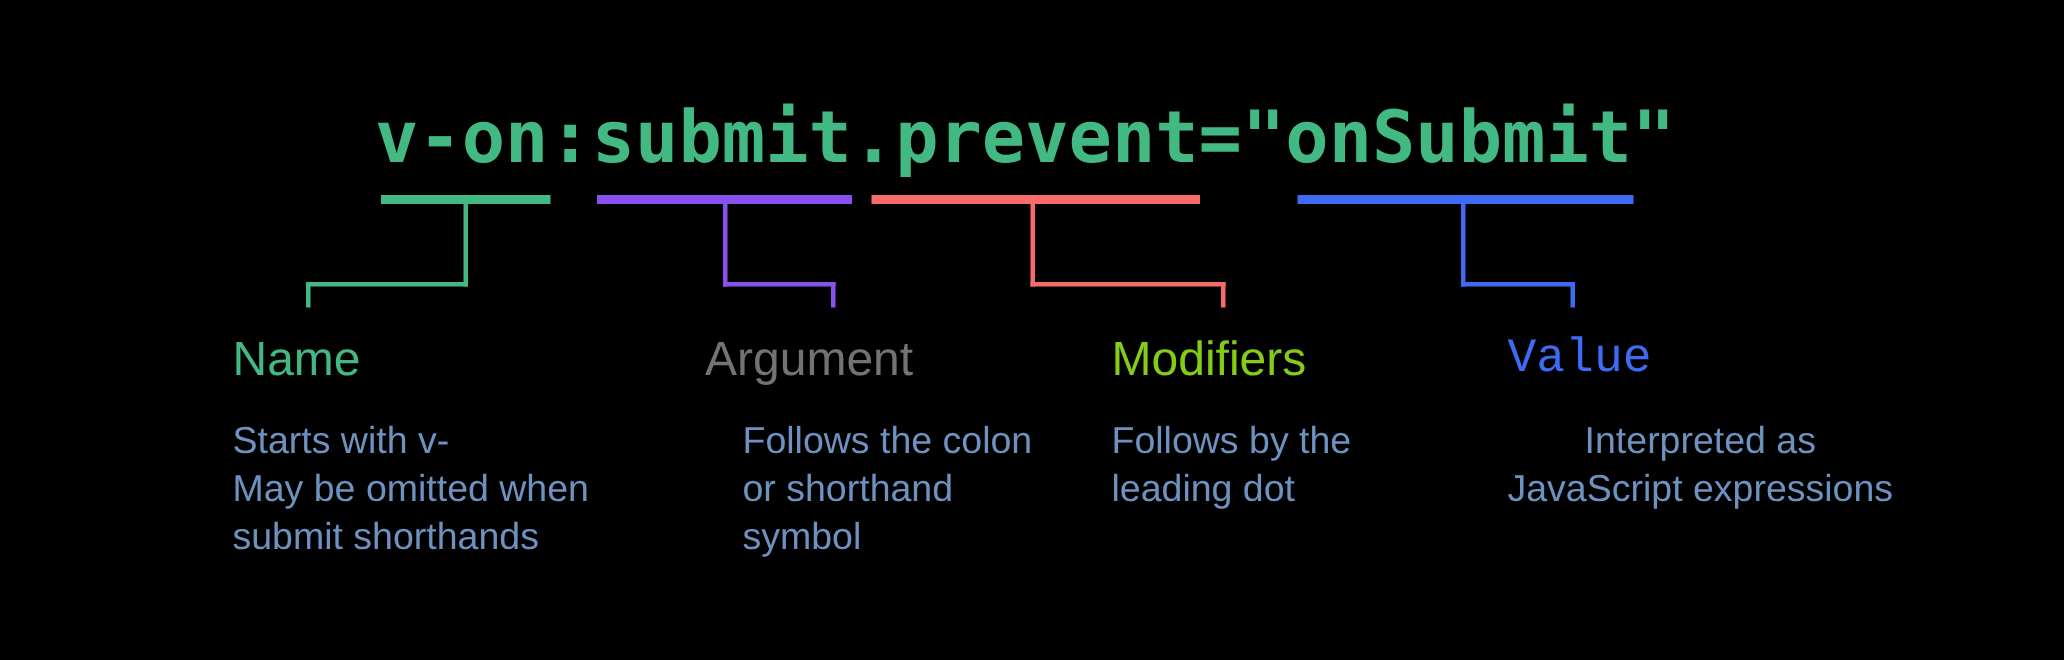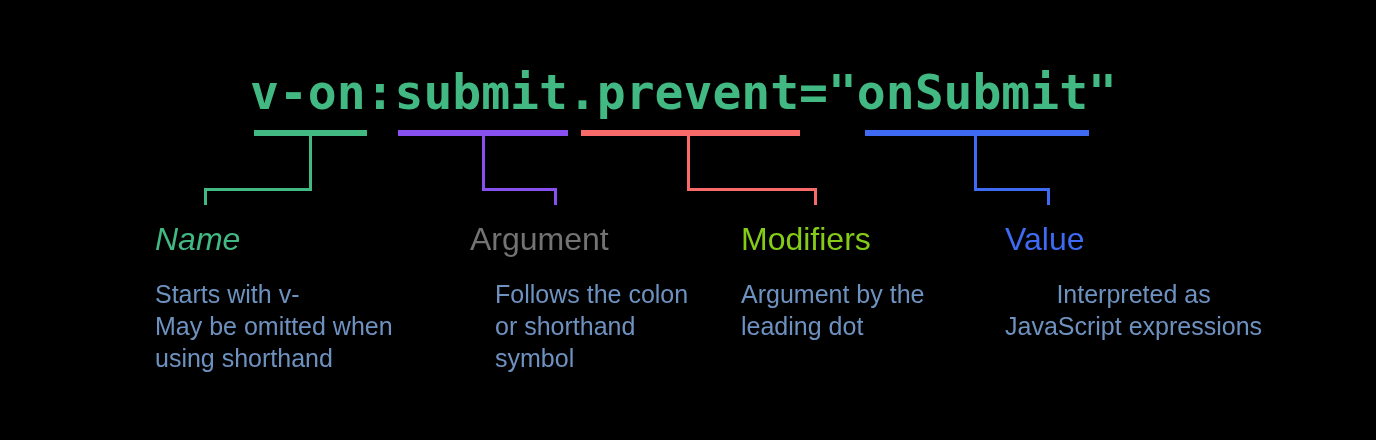--- a/index.html
+++ b/index.html
@@ -65,51 +65,51 @@
 <body>
 
 <div class="stage">
 
   <div class="code">v-on:submit.prevent="onSubmit"</div>
 
   <div class="bar green" style="left:254px;width:113px;"></div>
   <div class="vline green" style="left:309px;"></div>
   <div class="hline green" style="left:204px;width:108px;"></div>
   <div class="stub green" style="left:204px;"></div>
-  <div class="heading t-green" style="left:155px;font-style:italic;">Name</div>
+  <div class="heading t-green" style="left:155px;">Name</div>
   <div class="desc" style="left:155px;">
     <div>Starts with v-</div>
     <div>May be omitted when</div>
-    <div>using shorthand</div>
+    <div>submit shorthands</div>
   </div>
 
   <div class="bar purple" style="left:398px;width:170px;"></div>
   <div class="vline purple" style="left:482px;"></div>
   <div class="hline purple" style="left:482px;width:75px;"></div>
   <div class="stub purple" style="left:554px;"></div>
   <div class="heading t-purple" style="left:470px;">Argument</div>
   <div class="desc" style="left:470px;margin-left:25px;">
     <div>Follows the colon</div>
     <div>or shorthand</div>
     <div>symbol</div>
   </div>
 
   <div class="bar red" style="left:581px;width:219px;"></div>
   <div class="vline red" style="left:687px;"></div>
   <div class="hline red" style="left:687px;width:130px;"></div>
   <div class="stub red" style="left:814px;"></div>
   <div class="heading t-red" style="left:741px;">Modifiers</div>
   <div class="desc" style="left:741px;">
-    <div>Argument by the</div>
+    <div>Follows by the</div>
     <div>leading dot</div>
   </div>
 
   <div class="bar blue" style="left:865px;width:224px;"></div>
   <div class="vline blue" style="left:974px;"></div>
   <div class="hline blue" style="left:974px;width:76px;"></div>
   <div class="stub blue" style="left:1047px;"></div>
-  <div class="heading t-blue" style="left:1005px;">Value</div>
+  <div class="heading t-blue" style="left:1005px;font-family:Liberation Mono, monospace;">Value</div>
   <div class="desc" style="left:1005px;text-align:center;">
     <div>Interpreted as</div>
     <div>JavaScript expressions</div>
   </div>
 
 </div>
 
 </body></html>

